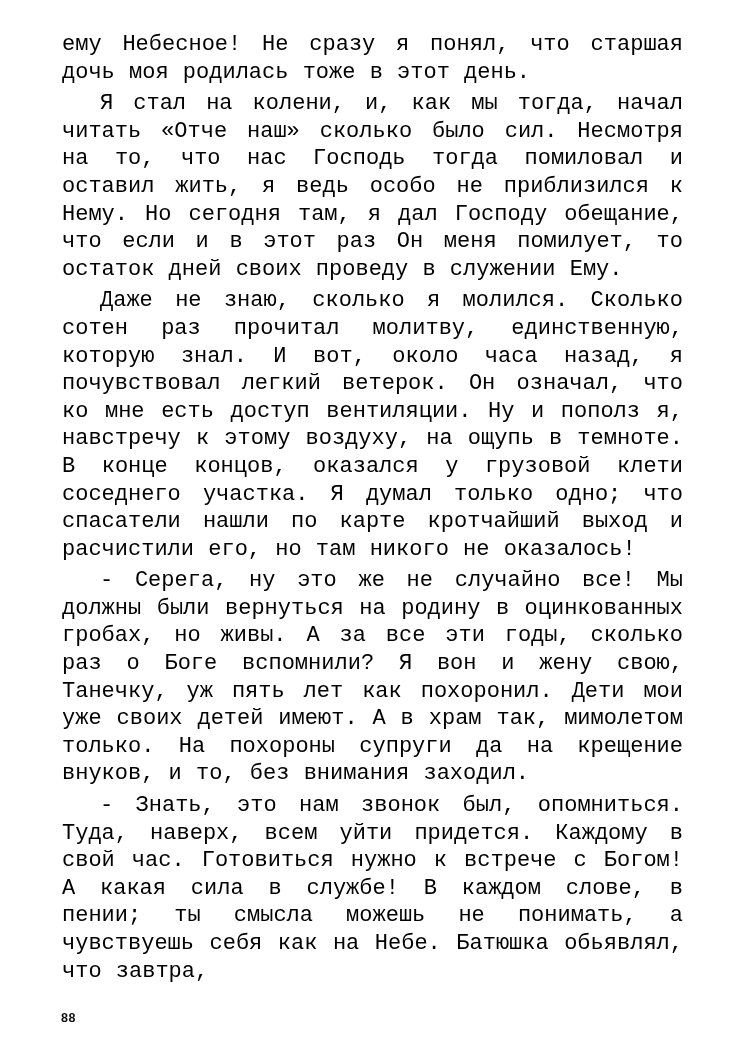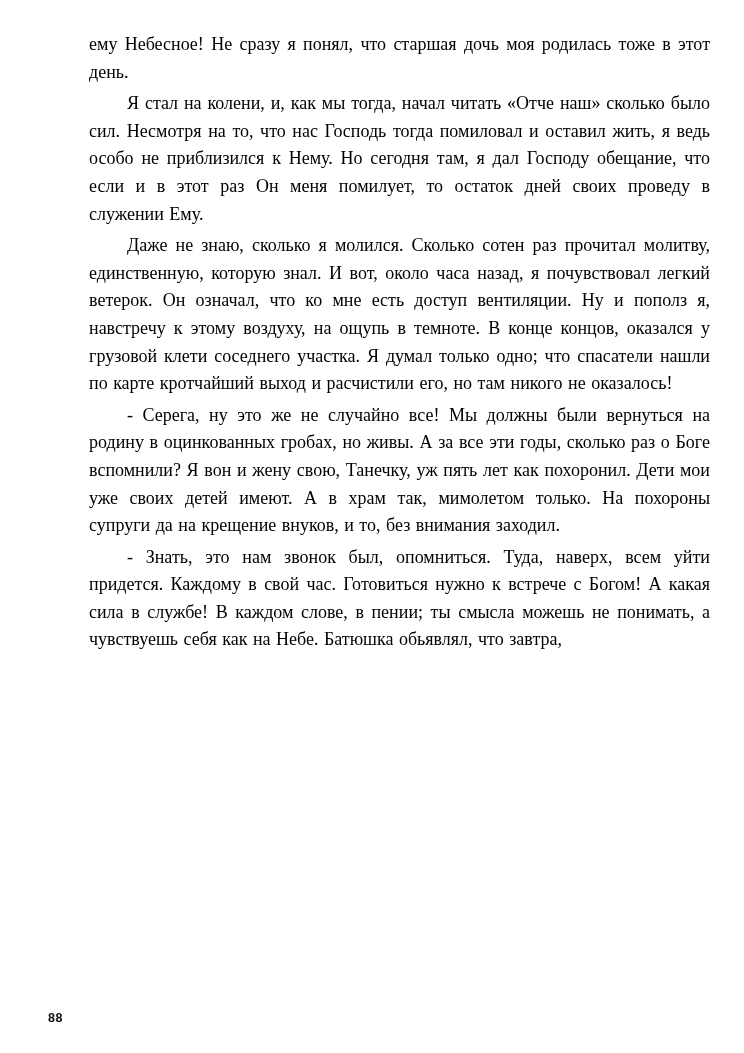--- a/index.html
+++ b/index.html
@@ -16,39 +16,38 @@
   .page {
     position: absolute;
     inset: 0;
     background: #ffffff;
   }
   .text-block {
     position: absolute;
     left: 62px;
     top: 31px;
     width: 621px;
-    font-family: Liberation Serif, serif;
-    font-size: 18px;
+    font-family: Liberation Mono, monospace;
+    font-size: 22px;
     line-height: 27.6px;
     color: #000000;
     text-align: justify;
-    margin-left: 27px;
   }
   .text-block p {
     margin: 0 0 4px 0;
     padding: 0;
     text-indent: 38px;
     word-spacing: 1px;
   }
   .text-block p.no-indent {
     text-indent: 0;
   }
   .page-number {
     position: absolute;
-    left: 48px;
+    left: 61px;
     top: 1011px;
     font-family: "Liberation Sans", sans-serif;
     font-size: 12.5px;
     font-weight: bold;
     color: #111111;
     letter-spacing: 0.5px;
   }
 </style>
 </head>
 <body>

